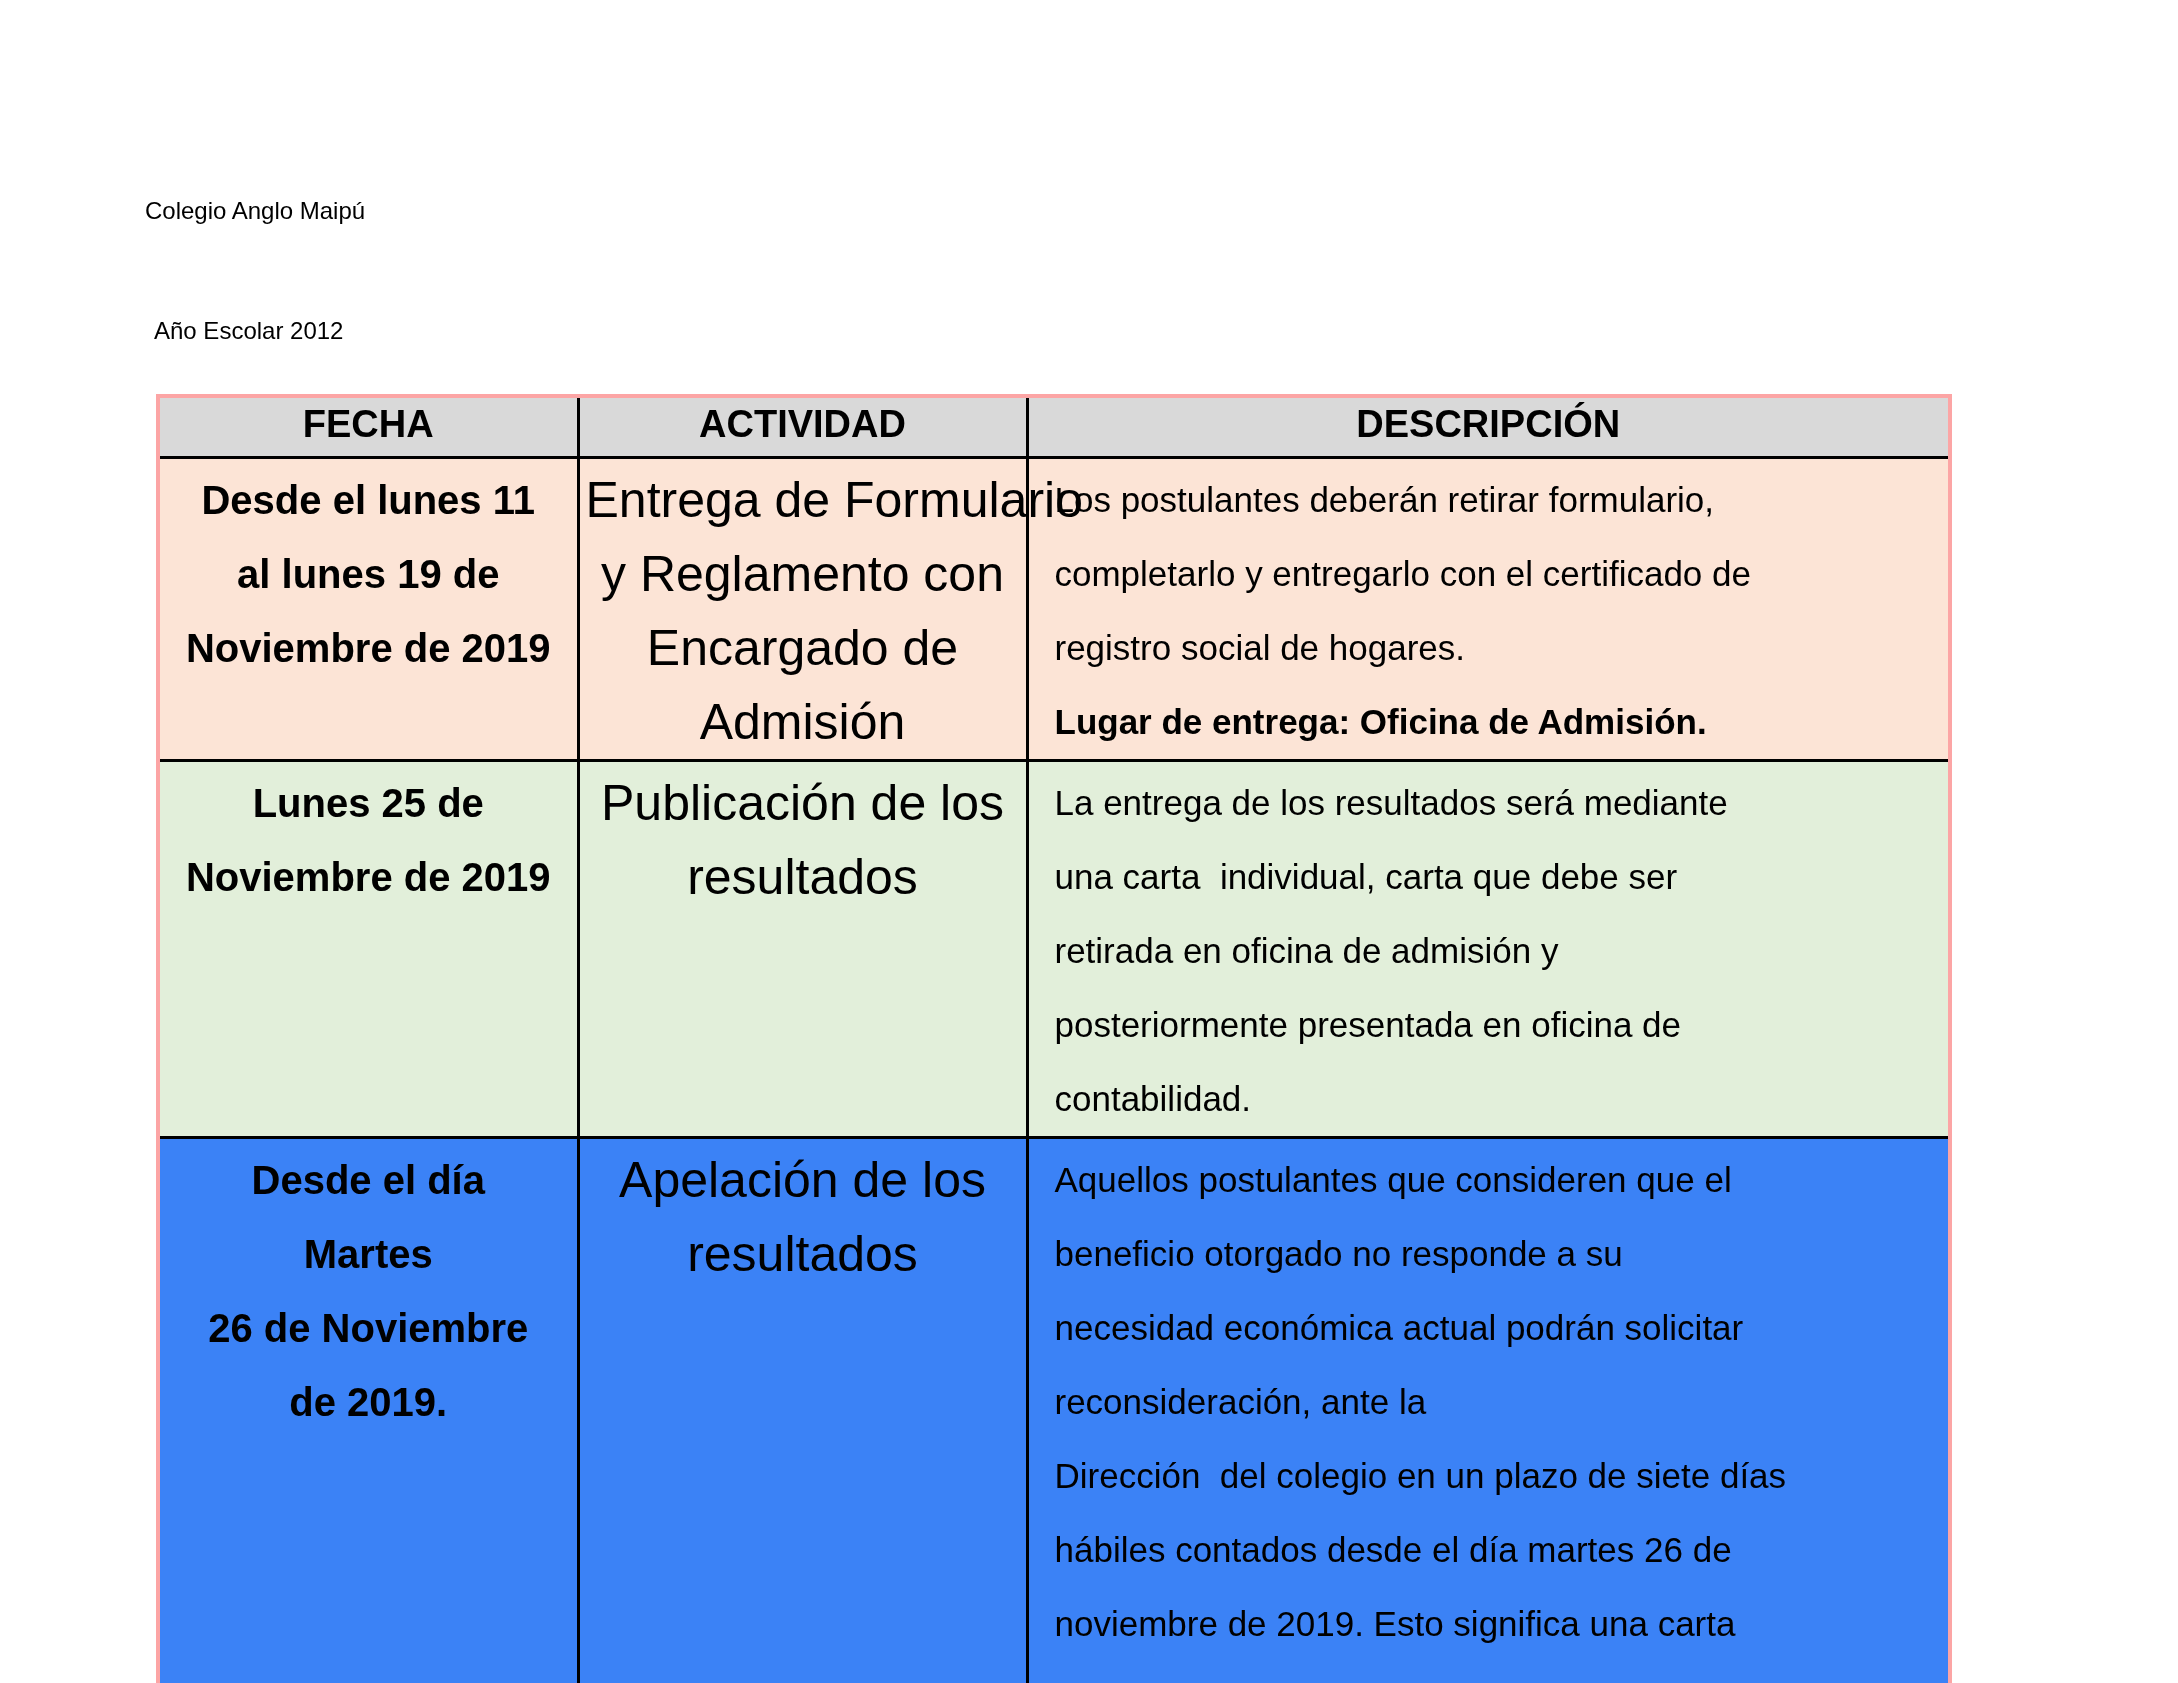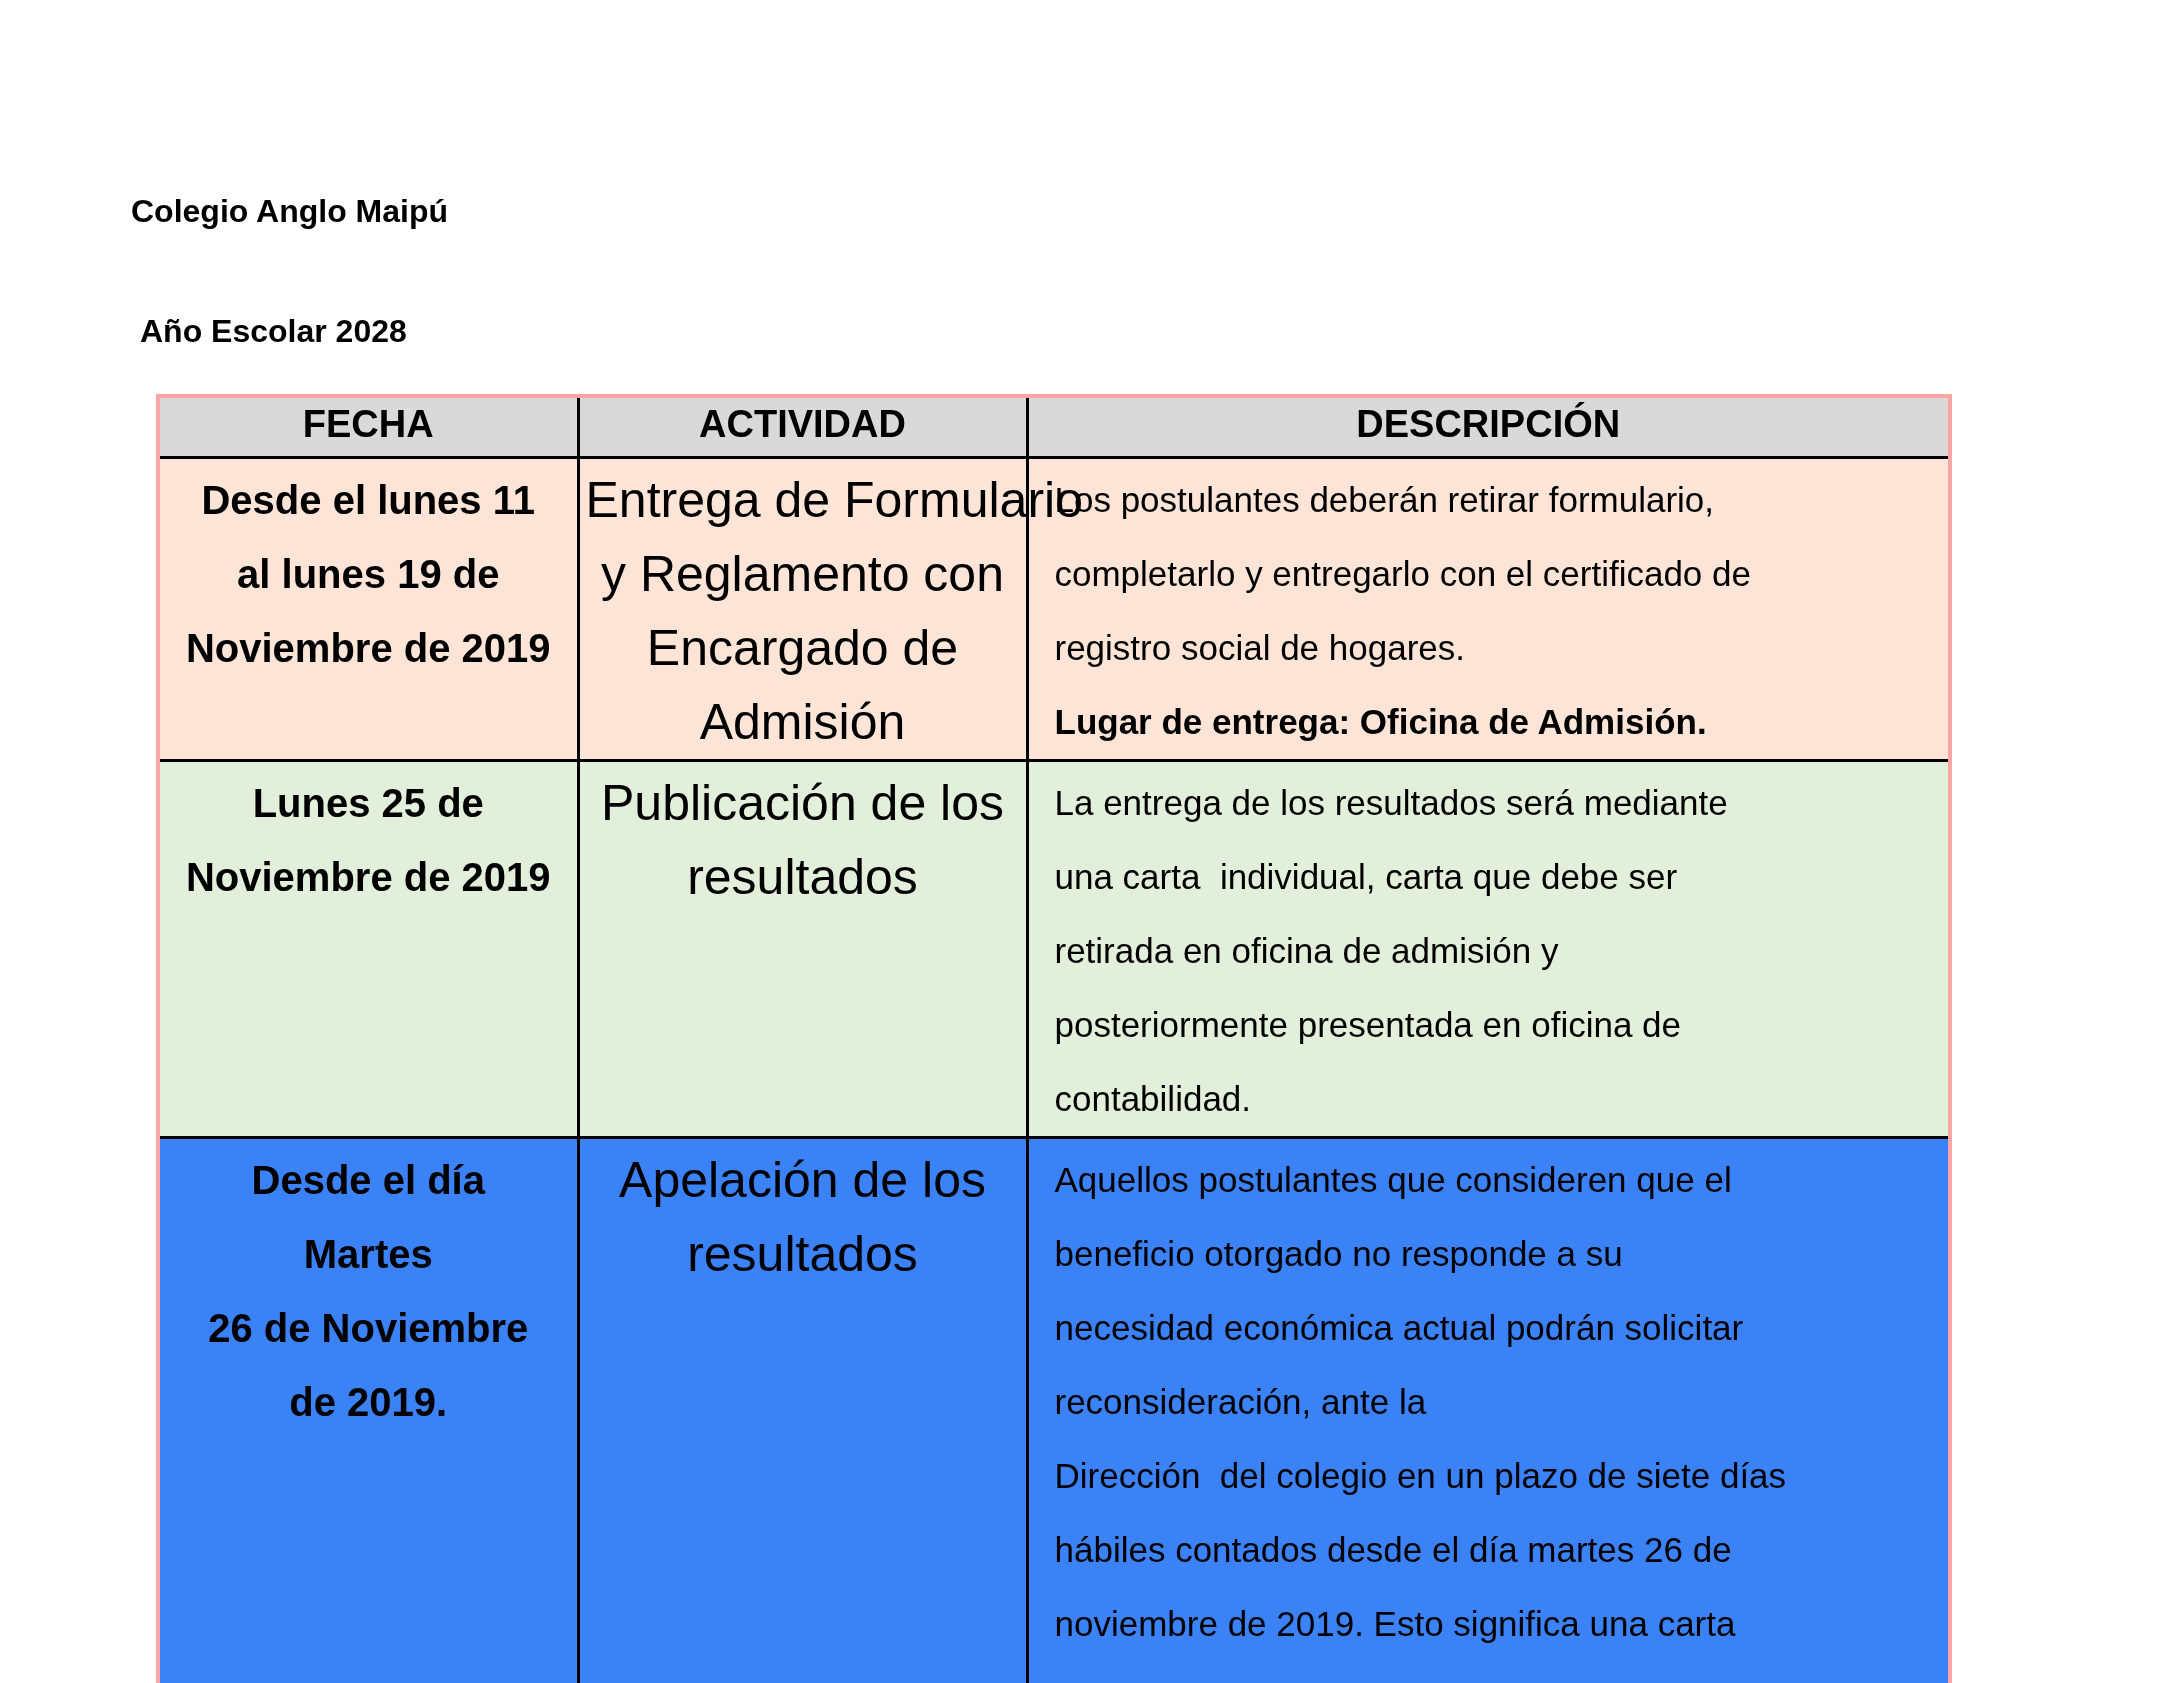--- a/index.html
+++ b/index.html
@@ -10,23 +10,23 @@
     color: #000000;
   }
   .page {
     position: relative;
     width: 2178px; height: 1683px;
     background: #ffffff;
     overflow: hidden;
   }
   .letterhead {
     position: absolute;
-    left: 131px; top: 111px;
-    font-weight: bold;
-    font-size: 32px;
+    left: 145px; top: 111px;
+    font-weight: normal;
+    font-size: 24px;
     line-height: 40px;
     white-space: pre;
   }
   .letterhead .line2 { padding-left: 9px; }
   .doc-title {
     position: absolute;
     left: 0; top: 277px;
     width: 2178px;
     text-align: center;
     font-size: 50px;
@@ -79,21 +79,21 @@
   }
   .bold-line { font-weight: bold; }
 </style>
 </head>
 <body>
 
 <div class="page">
 
   <div class="letterhead">
     <div class="line1">Colegio Anglo Maipú</div>
-    <div class="line2">Año Escolar 2028</div>
+    <div class="line2">Año Escolar 2012</div>
   </div>
 
 
   <table class="cal">
     <colgroup>
       <col style="width:420px">
       <col style="width:449px">
       <col style="width:923px">
     </colgroup>
     <thead>

